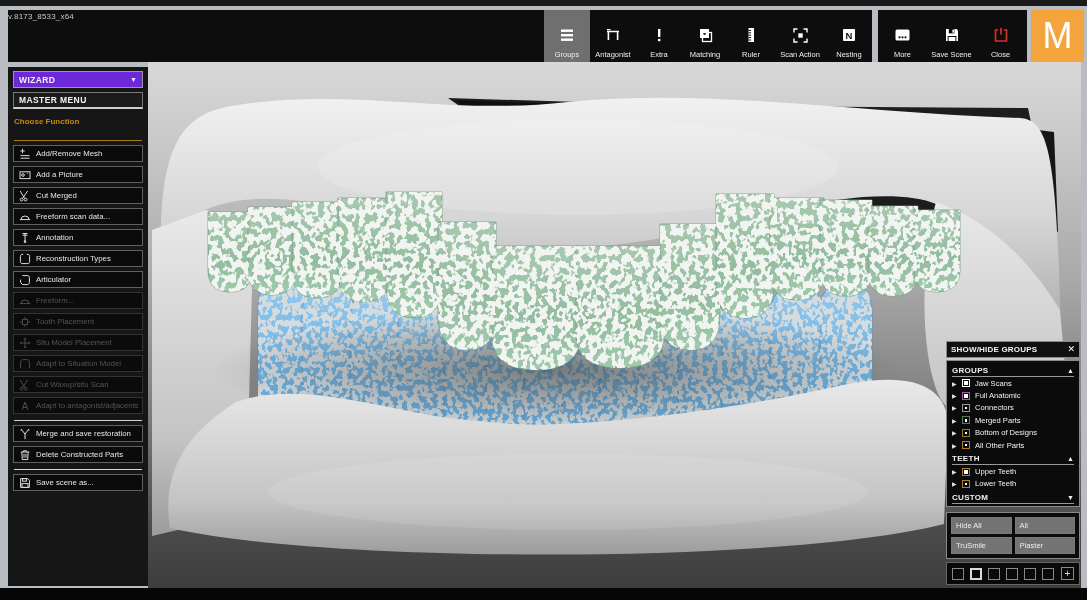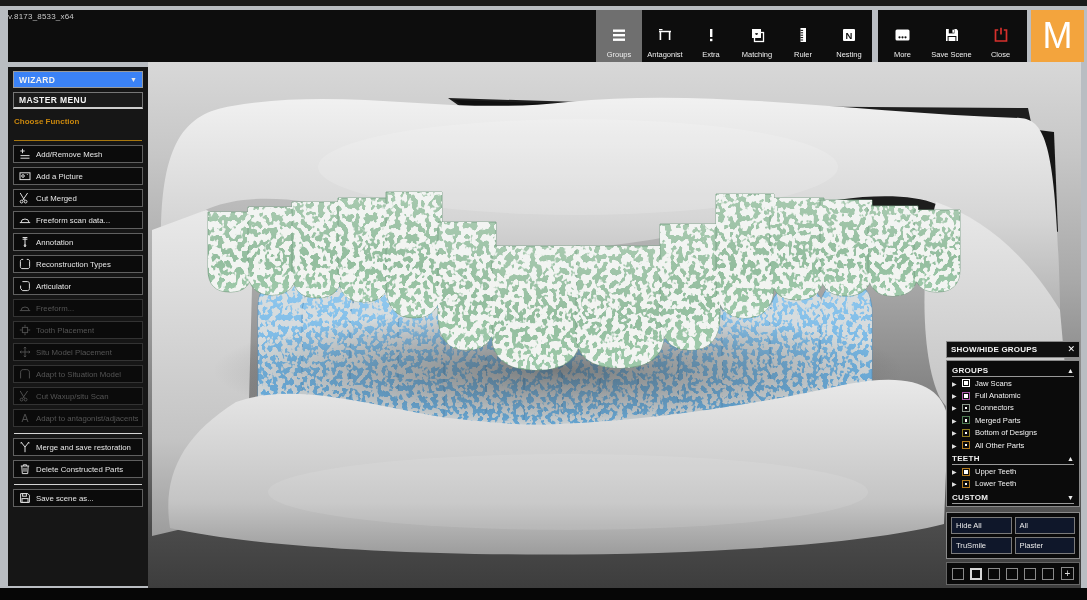--- a/index.html
+++ b/index.html
@@ -22,26 +22,26 @@
   .tb-btn .tlb { font-size:7.5px; color:#eee; white-space:nowrap; }
   .tb-btn.wide { width:52px; }
 
   .topbar-right { position:absolute; left:878px; top:10px; width:149px; height:52px; background:#0d0d0d; display:flex; }
   .topbar-right .tb-btn { width:49px; }
 
   .m-logo { position:absolute; left:1031px; top:10px; width:53px; height:52px; background:#f3a43d; display:flex; align-items:center; justify-content:center; color:#fff; font-size:36px; font-weight:300; }
 
   
   .sidebar { position:absolute; left:8px; top:67px; width:140px; height:519px; background:#161616; padding:4px 5px; }
-  .hd-box { height:17px; background:#3b82f6; border:1px solid #9a9a9a; display:flex; align-items:center; padding:0 5px; margin-bottom:4px; cursor:pointer; }
+  .hd-box { height:17px; background:#6d28d9; border:1px solid #9a9a9a; display:flex; align-items:center; padding:0 5px; margin-bottom:4px; cursor:pointer; }
   .hd-box .hlbl { font-size:8.5px; font-weight:bold; color:#f2f2f2; letter-spacing:.4px; flex:1; }
   .hd-box .caret { color:#e8e8e8; font-size:7px; }
   .hd-box.master { background:#1b1b1b; border-color:#777; border-bottom:2px solid #cfcfcf; }
   .choose { margin:8px 1px 3px 1px; padding-bottom:14px; font-size:8px; font-weight:bold; color:#c8860d; border-bottom:1px solid #a87810; }
-  .sbtn { height:17px; margin-top:4px; background:#0b0b0b; border:1px solid #606060; display:flex; align-items:center; padding:8px 4px; color:#e6e6e6; cursor:pointer; }
+  .sbtn { height:17px; margin-top:4px; background:#0b0b0b; border:1px solid #606060; display:flex; align-items:center; padding:0 4px; color:#e6e6e6; cursor:pointer; }
   .sbtn .sic { width:13px; height:12px; margin-right:5px; display:flex; align-items:center; justify-content:center; color:#ddd; flex:none; }
   .sbtn .slbl { font-size:7.8px; white-space:nowrap; overflow:hidden; }
   .sbtn.dis { border-color:#333; color:#555; cursor:default;align-items:center; }
   .sbtn.dis .sic { color:#4d4d4d; }
   .sep { height:1px; background:#d5d5d5; margin:6px 1px 2px 1px; }
 
   
   .viewport { position:absolute; left:148px; top:62px; width:933px; height:526px;
     background:linear-gradient(180deg,#d8d8d8 0%,#c6c6c6 18%,#a8a8a8 42%,#7a7a7a 68%,#4c4c4c 88%,#3d3d3d 100%); }
   .viewport svg { position:absolute; inset:0; }
@@ -57,21 +57,21 @@
   .sec-hd .caret { font-size:7px; color:#eee; }
   .grow { display:flex; align-items:center; height:12.4px; gap:5px; cursor:pointer; }
   .grow .ar { font-size:6px; color:#ddd; width:5px; }
   .cbx { width:8px; height:8px; border:1.5px solid #fff; display:flex; align-items:center; justify-content:center; flex:none; }
   .cbx i { display:block; background:#fff; }
   .cbx.full i { width:4px; height:4px; }
   .cbx.part i { width:2.5px; height:2.5px; }
   .grow .rlbl { font-size:7.6px; color:#f2f2f2; white-space:nowrap; }
 
   .gp-actions { position:absolute; left:946px; top:512px; width:134px; height:47px; background:#0b0b0b; border:1px solid #8a8a8a; display:grid; grid-template-columns:1fr 1fr; gap:3px; padding:4px; }
-  .ga-btn { border:1px solid #7a7a7a; background:#0f172a; color:#ececec; font-size:7.6px; display:flex; align-items:center; padding-left:4px; cursor:pointer; }
+  .ga-btn { border:1px solid #7a7a7a; background:#737373; color:#ececec; font-size:7.6px; display:flex; align-items:center; padding-left:4px; cursor:pointer; }
 
   .gp-squares { position:absolute; left:946px; top:562px; width:134px; height:23px; background:#090909; border:1px solid #666; display:flex; align-items:center; gap:6px; padding:0 5px; }
   .sq { width:12px; height:12px; border:1px solid #8a8a8a; cursor:pointer; }
   .sq.sel { border:2px solid #d8d8d8; }
   .sq-plus { margin-left:auto; width:13px; height:13px; border:1px solid #8a8a8a; color:#ddd; font-size:10px; line-height:11px; text-align:center; cursor:pointer; }
 </style>
 </head>
 <body>
 
 <div class="top-strip"></div>
@@ -118,20 +118,29 @@
         <span class="tlb">Matching</span>
     </div>
     <div class="tb-btn">
       <span class="tic">
         <svg width="16" height="16" viewBox="0 0 16 16">
             <rect x="5.5" y="1" width="5.5" height="14" fill="#fff"></rect>
             <path d="M5.5 3.4h2.6M5.5 5.8h2.6M5.5 8.2h2.6M5.5 10.6h2.6M5.5 13h2.6" stroke="#0d0d0d" stroke-width="1"></path>
           </svg>
       </span>
         <span class="tlb">Ruler</span>
+    </div>
+    <div class="tb-btn wide">
+      <span class="tic">
+        <svg width="17" height="17" viewBox="0 0 17 17" stroke="#fff" fill="none" stroke-width="1.4">
+            <path d="M2 5.5V2h3.5M11.5 2H15v3.5M15 11.5V15h-3.5M5.5 15H2v-3.5"></path>
+            <rect x="6.3" y="6.3" width="4.4" height="4.4" fill="#fff" stroke="none"></rect>
+          </svg>
+      </span>
+        <span class="tlb">Scan Action</span>
     </div>
     <div class="tb-btn">
       <span class="tic">
         <svg width="16" height="16" viewBox="0 0 16 16">
             <rect x="2" y="2" width="12" height="12" rx="1" fill="#fff"></rect>
             <text x="8" y="11.6" font-size="9.5" font-weight="bold" text-anchor="middle" fill="#111" font-family="Liberation Sans, sans-serif">N</text>
           </svg>
       </span>
         <span class="tlb">Nesting</span>
     </div>

